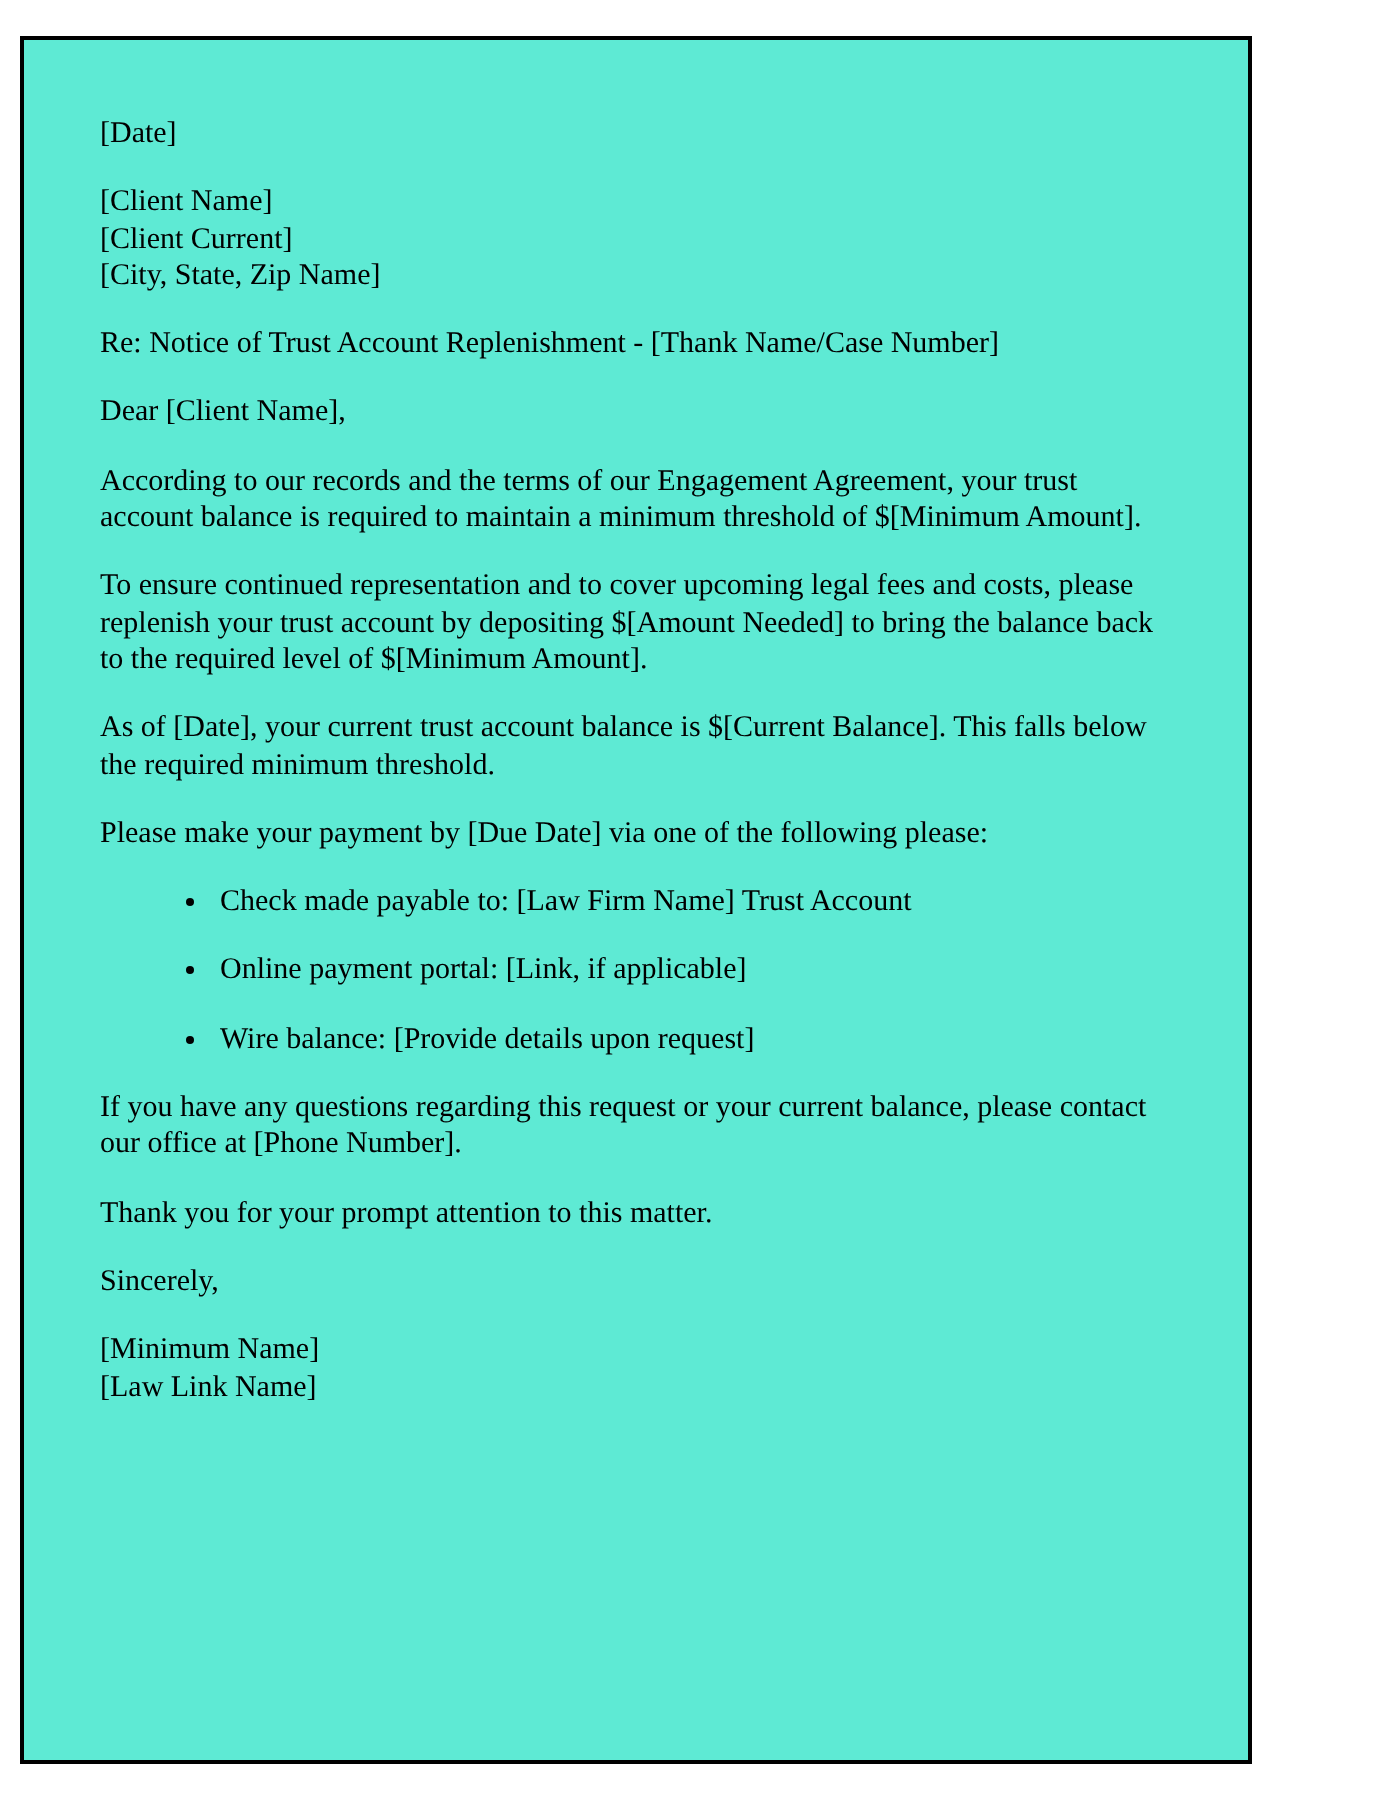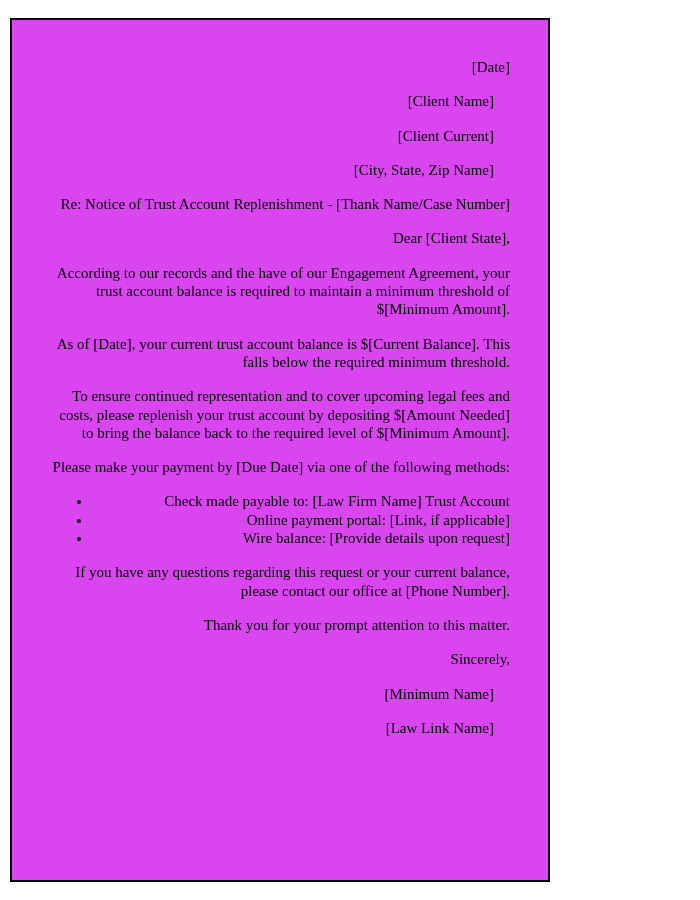--- a/index.html
+++ b/index.html
@@ -7,75 +7,74 @@
     margin: 0;
     padding: 0;
     width: 700px;
     height: 900px;
     background: #ffffff;
   }
   .page {
     position: absolute;
     left: 10px;
     top: 18px;
-    width: 540px;
+    width: 616px;
     height: 864px;
     border: 2px solid #000000;
-    background: #d946ef;
+    background: #5eead4;
     padding: 38px 38px 38px 38px;
     font-family: "Liberation Serif", "DejaVu Serif", serif;
     font-size: 15px;
     line-height: 18.3px;
     color: #000000;
     overflow: hidden;
-    text-align: right;
   }
   .para {
     margin: 0 0 16px 0;
   }
   .line {
-    margin: 16px;
+    margin: 0;
   }
   .block {
     margin: 0 0 16px 0;
   }
   ul.methods {
     margin: 0 0 16px 0;
     padding: 0 0 0 42px;
     list-style-type: disc;
   }
   ul.methods li {
-    margin: 0;
+    margin: 16px;
     padding-left: 2px;
   }
 </style>
 </head>
 <body>
 
 <div class="page">
 
   <p class="para">[Date]</p>
 
   <div class="block">
     <p class="line">[Client Name]</p>
     <p class="line">[Client Current]</p>
     <p class="line">[City, State, Zip Name]</p>
   </div>
 
   <p class="para">Re: Notice of Trust Account Replenishment - [Thank Name/Case Number]</p>
 
-  <p class="para">Dear [Client State],</p>
+  <p class="para">Dear [Client Name],</p>
 
-  <p class="para">According to our records and the have of our Engagement Agreement, your trust account balance is required to maintain a minimum threshold of $[Minimum Amount].</p>
+  <p class="para">According to our records and the terms of our Engagement Agreement, your trust account balance is required to maintain a minimum threshold of $[Minimum Amount].</p>
+
+  <p class="para">To ensure continued representation and to cover upcoming legal fees and costs, please replenish your trust account by depositing $[Amount Needed] to bring the balance back to the required level of $[Minimum Amount].</p>
 
   <p class="para">As of [Date], your current trust account balance is $[Current Balance]. This falls below the required minimum threshold.</p>
 
-  <p class="para">To ensure continued representation and to cover upcoming legal fees and costs, please replenish your trust account by depositing $[Amount Needed] to bring the balance back to the required level of $[Minimum Amount].</p>
-
-  <p class="para">Please make your payment by [Due Date] via one of the following methods:</p>
+  <p class="para">Please make your payment by [Due Date] via one of the following please:</p>
 
   <ul class="methods">
     <li>Check made payable to: [Law Firm Name] Trust Account</li>
     <li>Online payment portal: [Link, if applicable]</li>
     <li>Wire balance: [Provide details upon request]</li>
   </ul>
 
   <p class="para">If you have any questions regarding this request or your current balance, please contact our office at [Phone Number].</p>
 
   <p class="para">Thank you for your prompt attention to this matter.</p>

